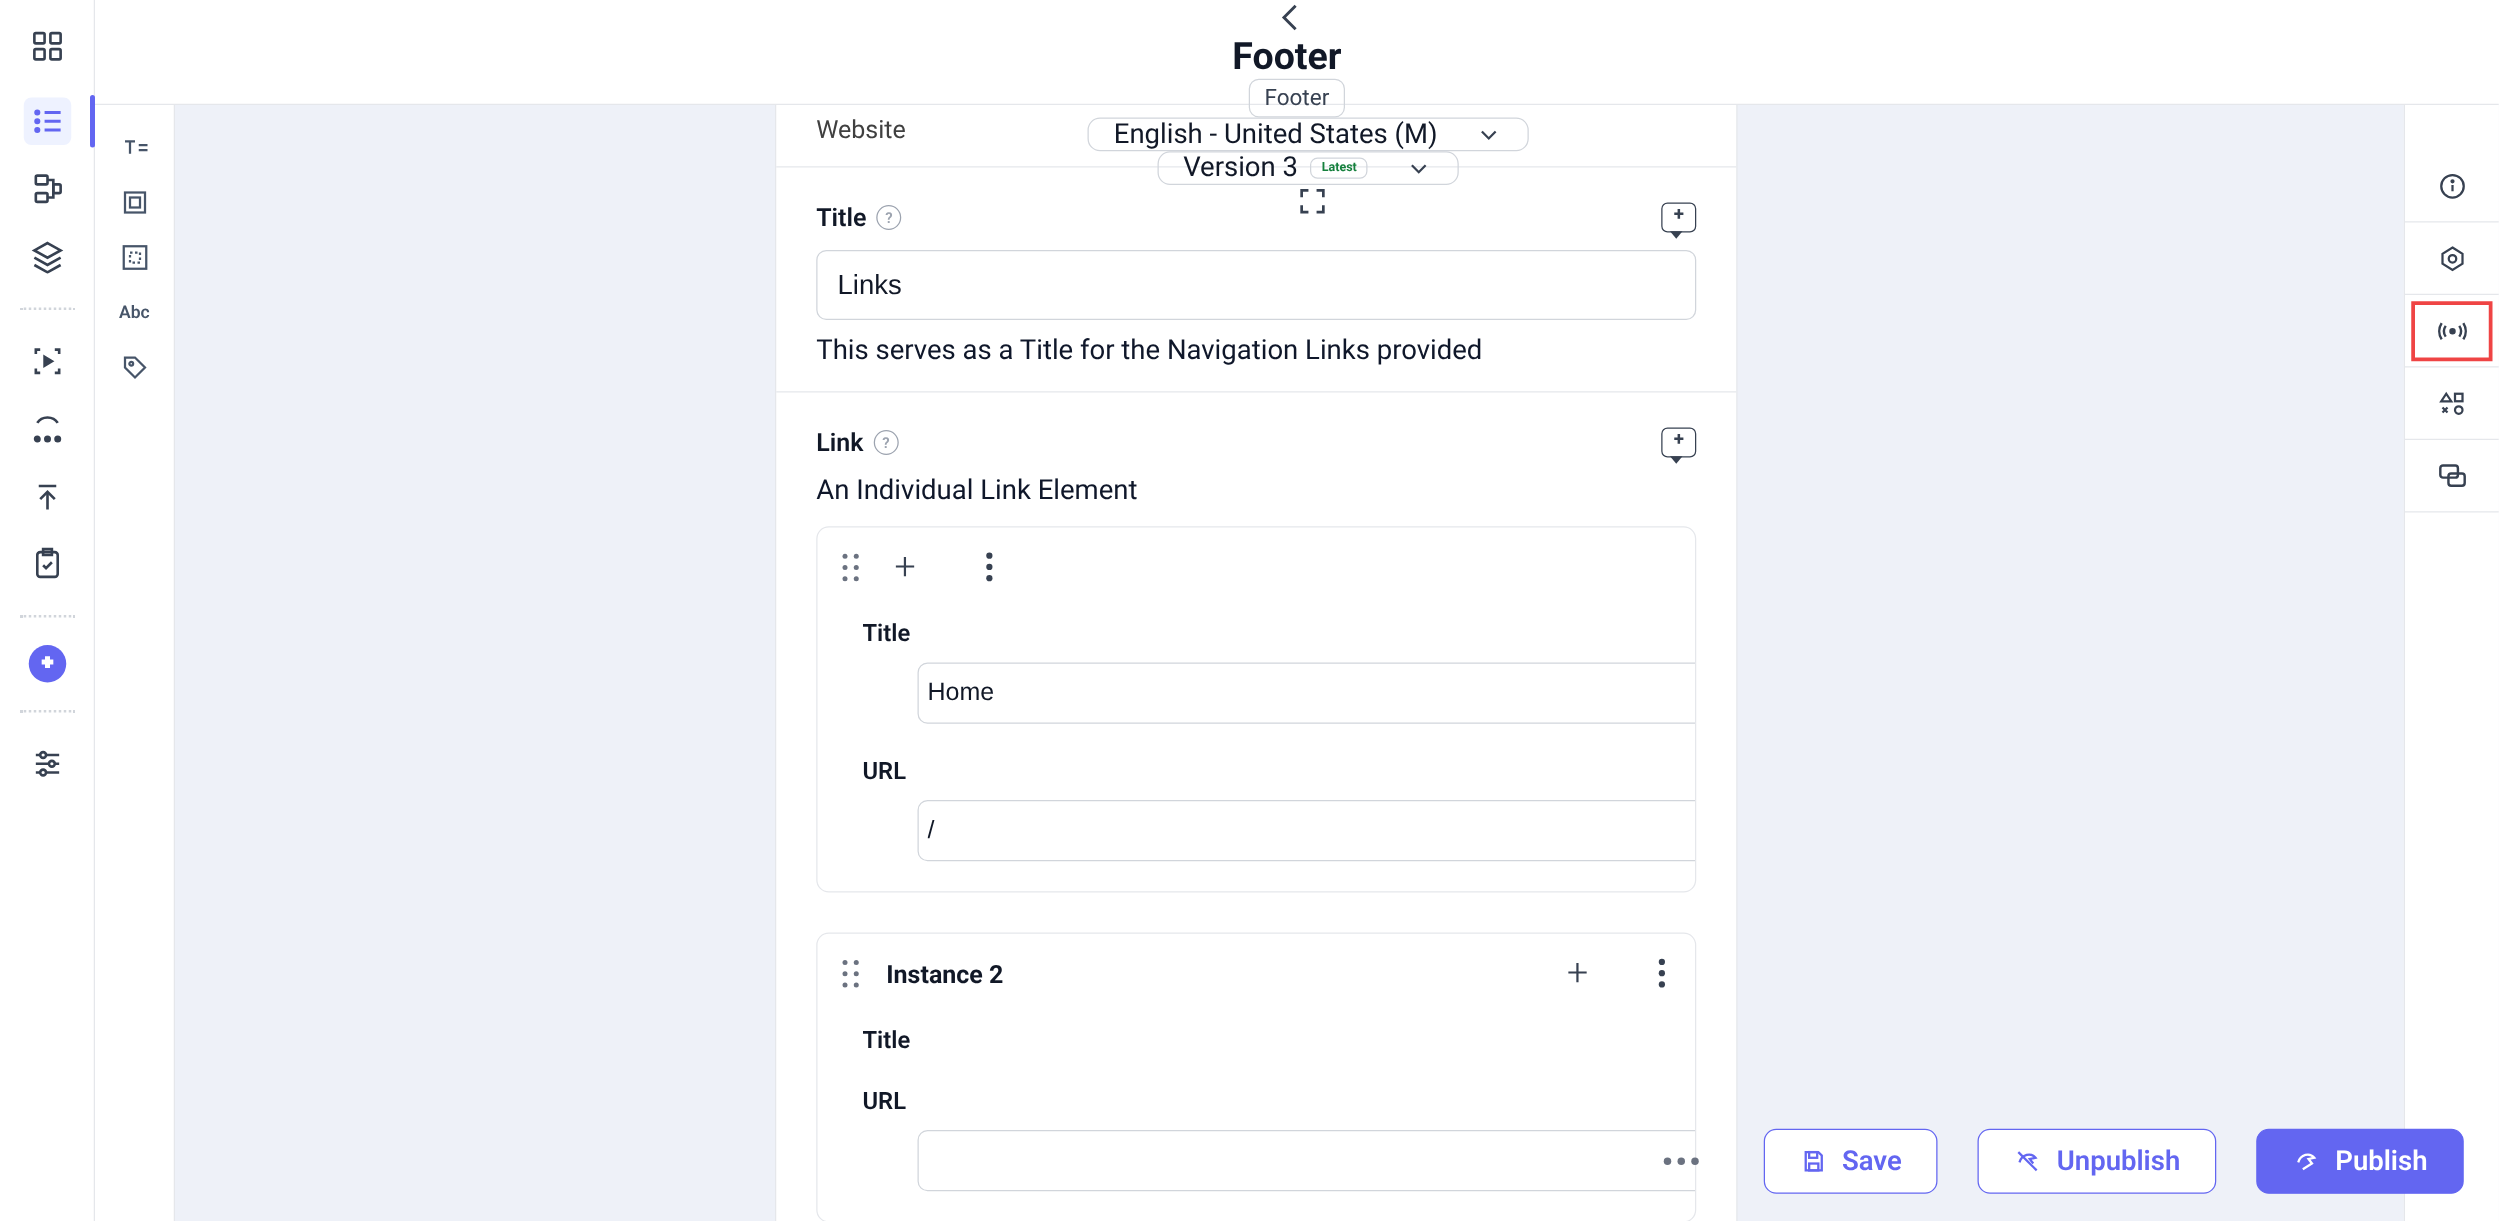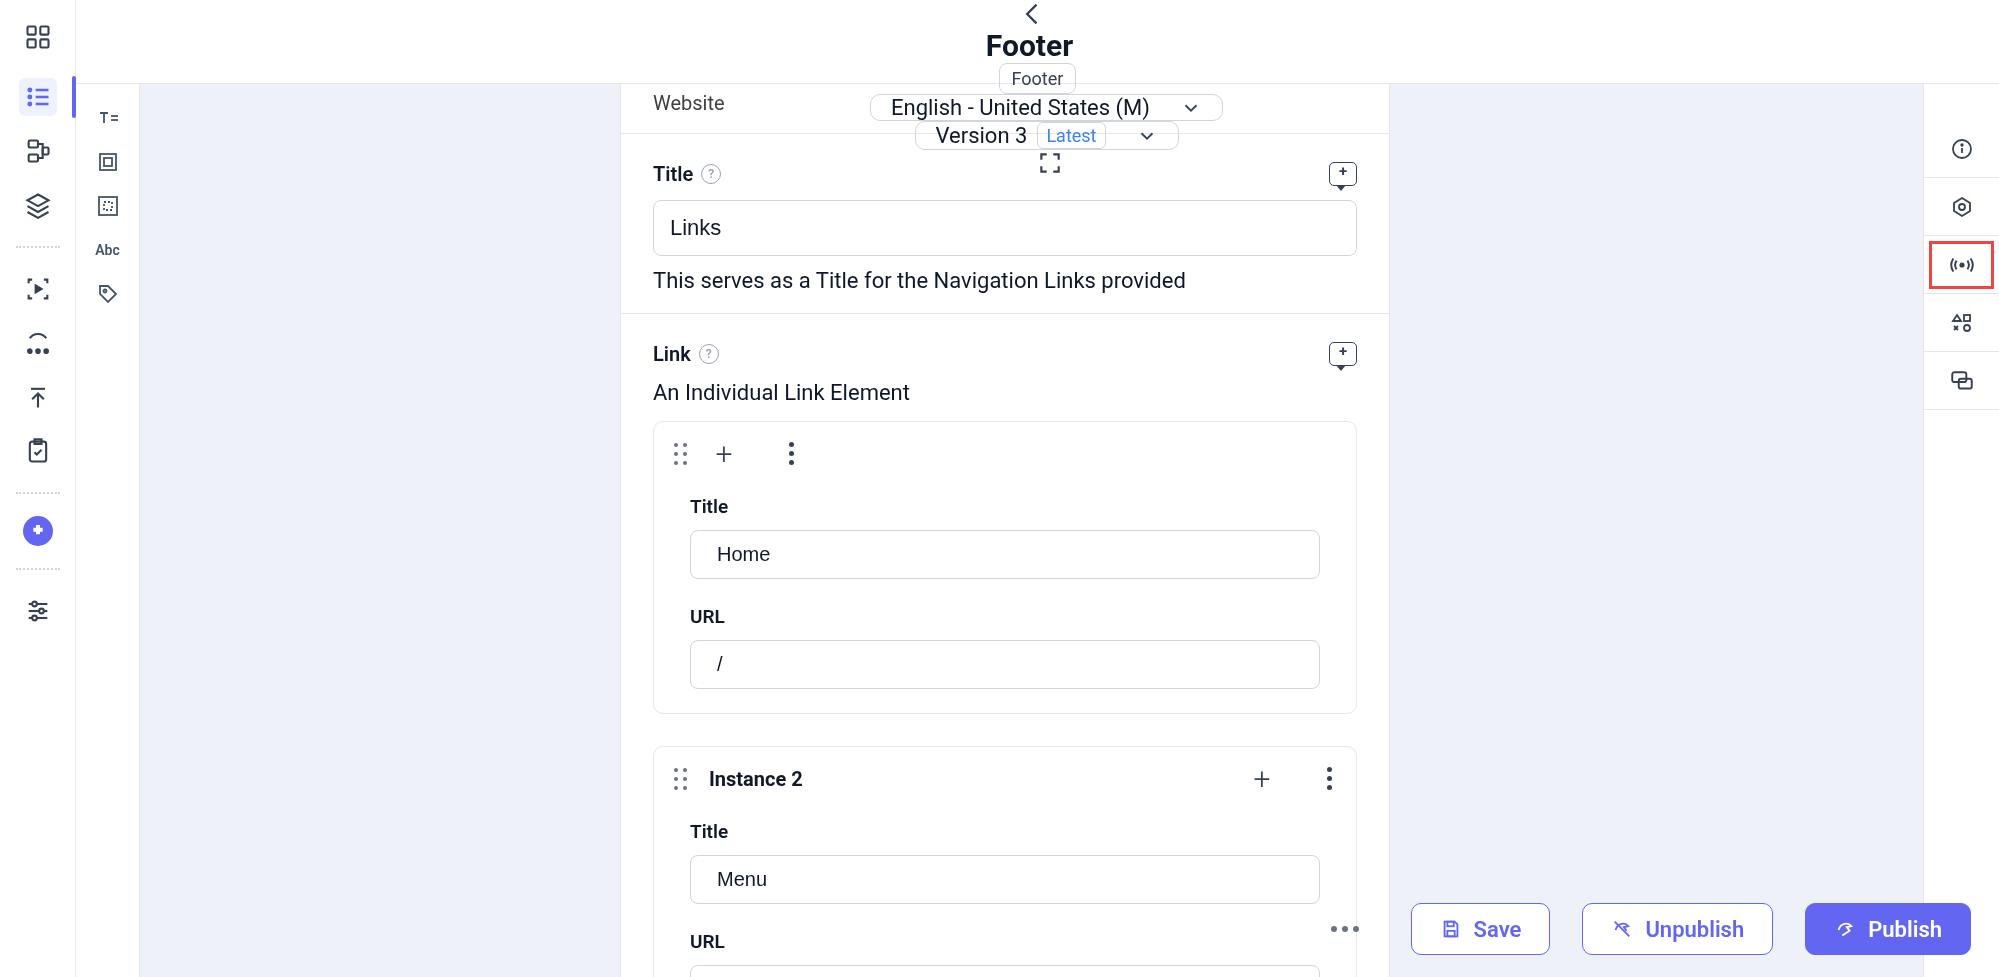--- a/index.html
+++ b/index.html
@@ -24,21 +24,21 @@
   
   .header {
     position: absolute; top: 0; left: 76px; right: 0; height: 84px; border-bottom: 1px solid #e5e7eb; background:#fff; display:flex; align-items:center; padding: 0 20px; z-index: 5; flex-direction: column;
   }
   .header .back { width:36px; height:36px; display:flex; align-items:center; justify-content:center; cursor:pointer; margin-right: 20px; margin-left: 10px;}
   .header h1 { font-size: 30px; font-weight: 700; margin-right: 16px; color:#111827;}
   .header .pill { border:1px solid #d1d5db; border-radius:8px; padding: 4px 12px; font-size: 18px; color:#374151; }
   .header .spacer { flex:1; }
   .header .select { border:1px solid #d1d5db; border-radius:10px; height:54px; display:flex; align-items:center; padding: 0 20px; font-size: 22px; color:#111827; cursor:pointer; margin-left: 18px; }
   .header .select .chev { margin-left: 30px; }
-  .header .verpill { border:1px solid #d1d5db; border-radius:6px; padding: 2px 8px; font-size:18px; color:#3b82f6; margin-left:10px;}
+  .header .verpill { border:1px solid #d1d5db; border-radius:6px; padding: 2px 8px; font-size:10px; color:#15803d; margin-left:10px;font-weight:bold;}
   .header .expand { width:40px; height:40px; display:flex; align-items:center; justify-content:center; margin-left: 24px; cursor:pointer; color:#374151; }
 
   
   .main {
     flex: 1; margin-top: 84px; background: #eef1f8; position: relative; overflow: hidden;
   }
   .main .content-card {
     position: absolute; left: 480px; top: -10px; width: 770px; min-height: 860px; background: #fff; border:1px solid #e5e7eb; border-radius: 4px;
   }
   .segment { border-top: 1px solid #e5e7eb; padding: 28px 32px 20px 32px; }
@@ -59,21 +59,21 @@
   .instance-header { display:flex; align-items:center; padding: 14px 20px; gap: 22px; }
   .drag-icon { display:flex; flex-direction:column; gap:5px; cursor:grab; }
   .drag-icon .drow { display:flex; gap:5px; }
   .drag-icon .dot { width:4px; height:4px; background:#6b7280; border-radius:50%; }
   .instance-title { font-size:20px; font-weight:700; color:#111827; flex:1; }
   .plus-btn { font-size:30px; color:#374151; cursor:pointer; width:30px; text-align:center; font-weight:300;}
   .kebab { display:flex; flex-direction:column; gap:4px; cursor:pointer; margin-left: 28px; margin-right: 4px;}
   .kebab .kd { width:5px; height:5px; background:#374151; border-radius:50%; }
   .instance-body { padding: 4px 36px 24px 36px; }
   .field-label { font-size:19px; font-weight:600; color:#111827; margin: 6px 0 12px 0; }
-  .input-sm { width:100%; border:1px solid #d1d5db; border-radius:8px; font-size:20px; padding:12px 26px; color:#111827; background:#fff; outline:none; }
+  .input-sm { width:100%; border:1px solid #d1d5db; border-radius:8px; font-size:20px; padding:12px 7px; color:#111827; background:#fff; outline:none;margin-left:44px; }
 
   
   .right-rail { position:absolute; right:0; top:84px; bottom:0; width:76px; border-left:1px solid #e5e7eb; background:#fff; display:flex; flex-direction:column; align-items:center; padding-top: 36px; z-index: 3;}
   .right-rail .ritem { width:44px; height:58px; display:flex; align-items:center; justify-content:center; border-bottom:1px solid #e5e7eb; color:#374151; cursor:pointer; width:100%; padding: 24px 0;}
   .right-rail .ritem.highlight { outline: 3px solid #ef4444; outline-offset:-8px; }
 
   
   .action-bar {
      position:absolute; right: 28px; bottom: 22px; display:flex; align-items:center; gap: 32px; z-index:6;
   }
@@ -314,21 +314,20 @@
             <div class="instance-title">Instance 2</div>
             <div class="plus-btn">+</div>
             <div class="kebab">
                 <span class="kd"></span>
                 <span class="kd"></span>
                 <span class="kd"></span>
               </div>
           </div>
           <div class="instance-body">
             <div class="field-label">Title</div>
-            <input class="input-sm" value="Menu" style="">
             <div class="field-label" style="margin-top:26px;">URL</div>
             <input class="input-sm" value="" style="">
           </div>
         </div>
 
       </div>
     </div>
   </div>
 
   <div class="right-rail">

